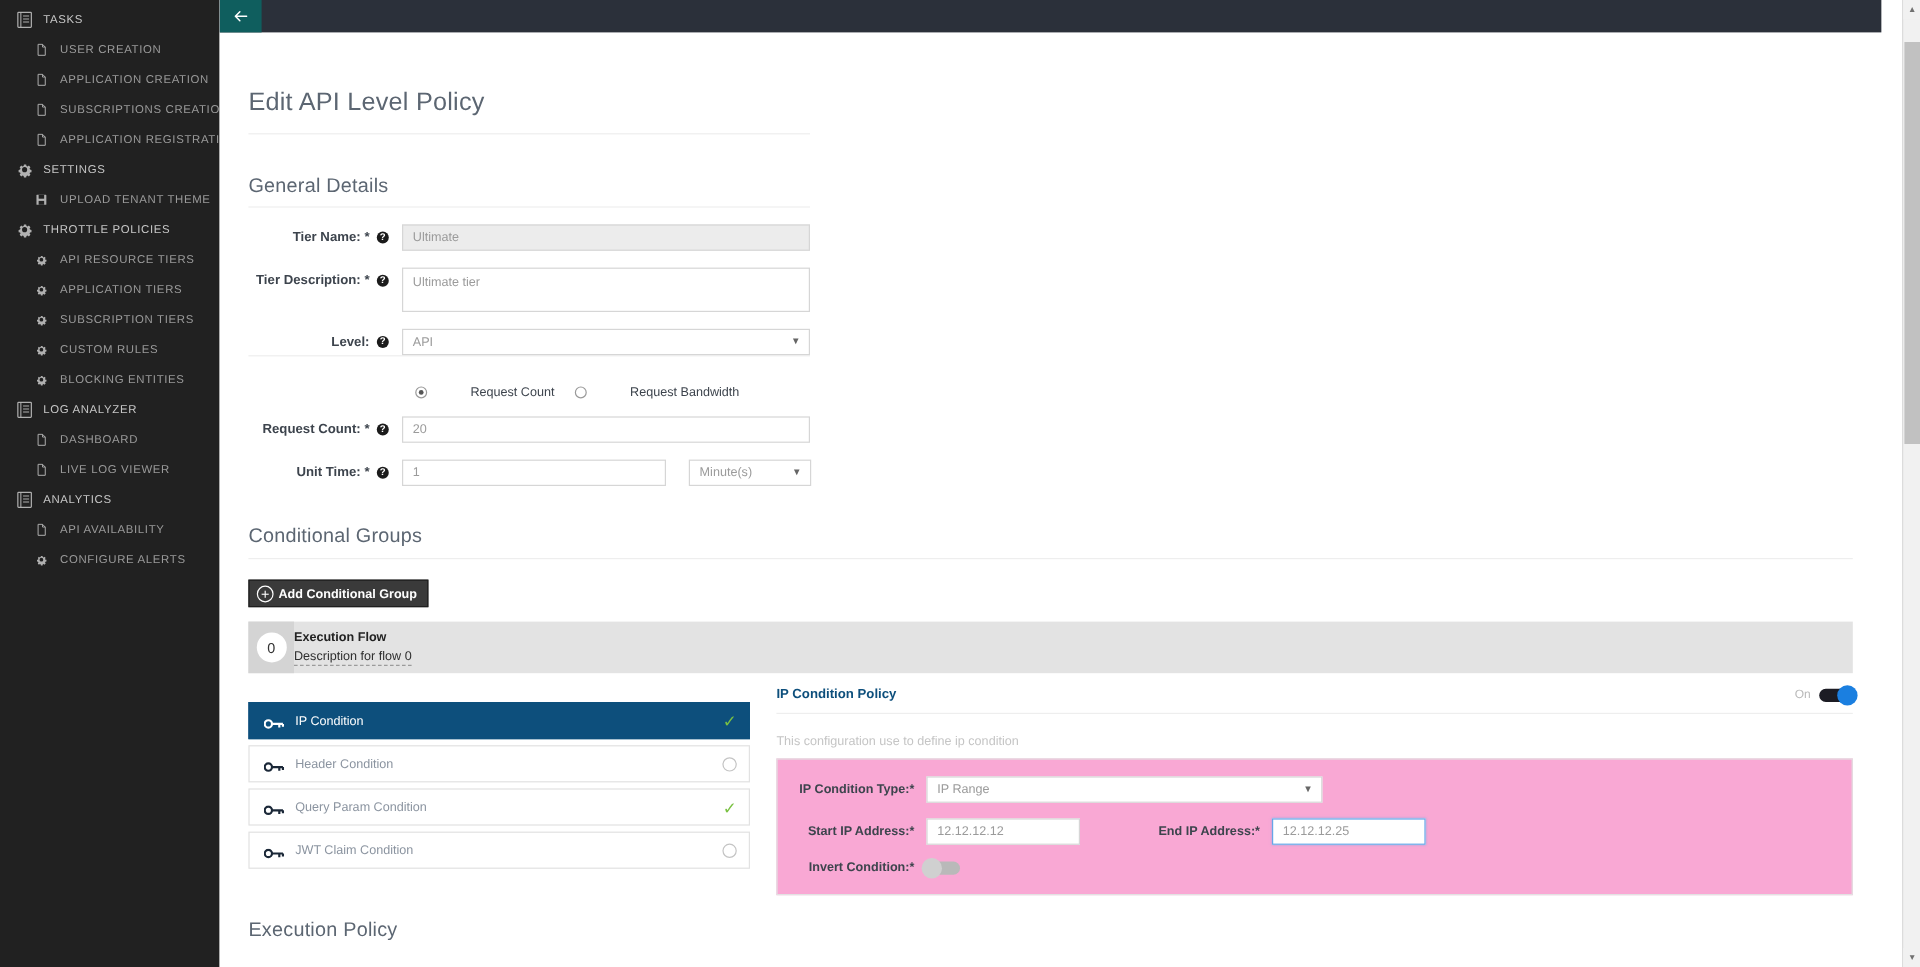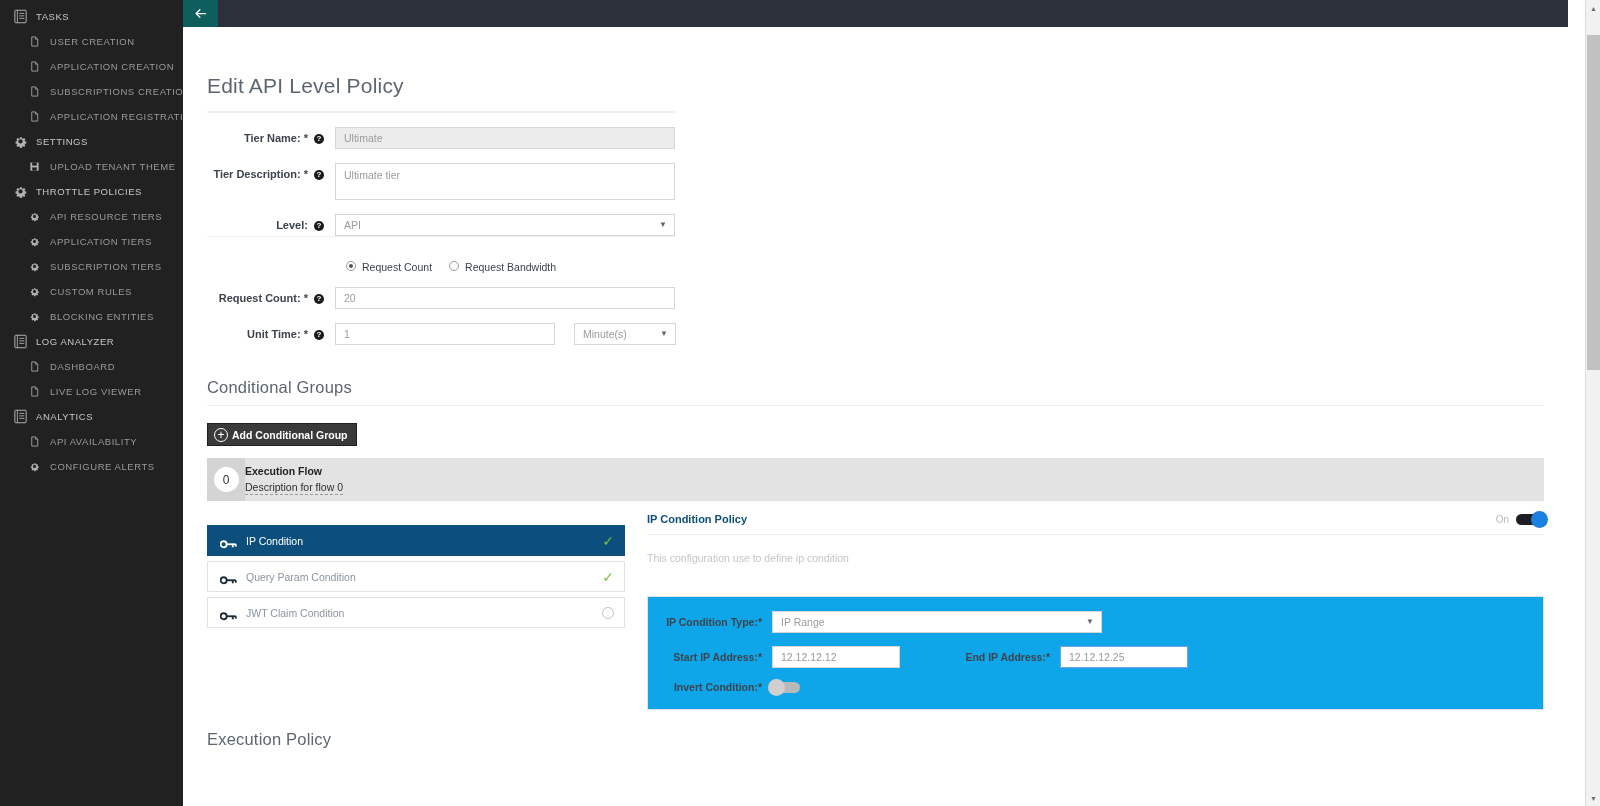--- a/index.html
+++ b/index.html
@@ -116,21 +116,21 @@
     font-size: 10.5px; color: #9b9b9b; padding: 0 8px; line-height: 20px;
     position: relative; cursor: pointer;
   }
   .sel .caret {
     position: absolute; right: 7px; top: 0; line-height: 20px;
     font-size: 8px; color: #666;
   }
   .sel.w330 { width: 330px; }
 
   .radio-row { display: flex; align-items: center; margin-top: 24px; padding-left: 139px; }
-  .radio { display: inline-flex; margin-right: 17px; cursor: pointer; }
+  .radio { display: inline-flex; align-items: center; margin-right: 17px; cursor: pointer; gap: 30px; }
   .radio .dot {
     width: 10px; height: 10px; border-radius: 50%;
     border: 1px solid #9a9a9a; background: #fff;
     margin-right: 6px; position: relative;
   }
   .radio.on .dot::after {
     content: ""; position: absolute; left: 2px; top: 2px;
     width: 4px; height: 4px; border-radius: 50%; background: #555;
   }
   .radio span { font-size: 10.5px; color: #3d444d; }
@@ -205,21 +205,21 @@
     width: 17px; height: 17px; border-radius: 50%; background: #1b7fe0;
   }
   .tgl.off { background: #b9b9b9; }
   .tgl.off .knob {
     position: absolute; left: -4px; top: -3px;
     width: 17px; height: 17px; border-radius: 50%; background: #d0d0d0;
   }
   .policy-rule { border: 0; border-top: 1px solid #eeeeee; margin-top: 9px; }
   .policy-desc { font-size: 10.5px; color: #c5c5c5; padding-top: 17px; }
   .policy-card {
-    margin-top: 32px; border: 1px solid #e2e2e2; background: #0ea5e9;
+    margin-top: 8px; border: 1px solid #e2e2e2; background: #f9a8d4;
     padding: 14px 0 16px 0;
   }
   .pc-row { display: flex; align-items: center; margin-bottom: 13px; }
   .pc-row:last-child { margin-bottom: 0; }
   .pc-label {
     width: 124px; text-align: right; padding-right: 10px;
     font-size: 10.5px; color: #3d444d; font-weight: bold; white-space: nowrap;
   }
   .inp.w128 { width: 128px; }
   .inp.focus { border: 1px solid #66a6e8; box-shadow: 0 0 2px rgba(102,166,232,.6); }
@@ -446,20 +446,21 @@
         </svg>
       </div>
     </div>
 
     <div class="content">
 
       <div class="page-title">Edit API Level Policy</div>
       <hr class="rule-short">
 
       
+      <div class="section-title gd-title">General Details</div>
       <hr class="rule-short">
 
       <div class="form-row">
         <div class="form-label">
           <span>Tier Name:</span>
           <span class="star">*</span>
           <span class="help-ic">?</span>
         </div>
         <input class="inp w340 readonly" type="text" readonly="" value="Ultimate" style="">
       </div>
@@ -551,20 +552,30 @@
               <span class="lbl">IP Condition</span>
               <span class="check">✓</span>
             </div>
             <div class="cond-item">
               <span class="key"><svg viewBox="0 0 28 14">
                   <circle cx="6" cy="7" r="5" fill="none" stroke="#1b2838" stroke-width="3"></circle>
                   <line x1="10" y1="7" x2="26" y2="7" stroke="#1b2838" stroke-width="3"></line>
                   <line x1="21" y1="7" x2="21" y2="12" stroke="#1b2838" stroke-width="3"></line>
                   <line x1="26" y1="7" x2="26" y2="11" stroke="#1b2838" stroke-width="3"></line>
                 </svg></span>
+              <span class="lbl">Header Condition</span>
+              <span class="circle-empty"></span>
+            </div>
+            <div class="cond-item">
+              <span class="key"><svg viewBox="0 0 28 14">
+                  <circle cx="6" cy="7" r="5" fill="none" stroke="#1b2838" stroke-width="3"></circle>
+                  <line x1="10" y1="7" x2="26" y2="7" stroke="#1b2838" stroke-width="3"></line>
+                  <line x1="21" y1="7" x2="21" y2="12" stroke="#1b2838" stroke-width="3"></line>
+                  <line x1="26" y1="7" x2="26" y2="11" stroke="#1b2838" stroke-width="3"></line>
+                </svg></span>
               <span class="lbl">Query Param Condition</span>
               <span class="check">✓</span>
             </div>
             <div class="cond-item">
               <span class="key"><svg viewBox="0 0 28 14">
                   <circle cx="6" cy="7" r="5" fill="none" stroke="#1b2838" stroke-width="3"></circle>
                   <line x1="10" y1="7" x2="26" y2="7" stroke="#1b2838" stroke-width="3"></line>
                   <line x1="21" y1="7" x2="21" y2="12" stroke="#1b2838" stroke-width="3"></line>
                   <line x1="26" y1="7" x2="26" y2="11" stroke="#1b2838" stroke-width="3"></line>
                 </svg></span>

